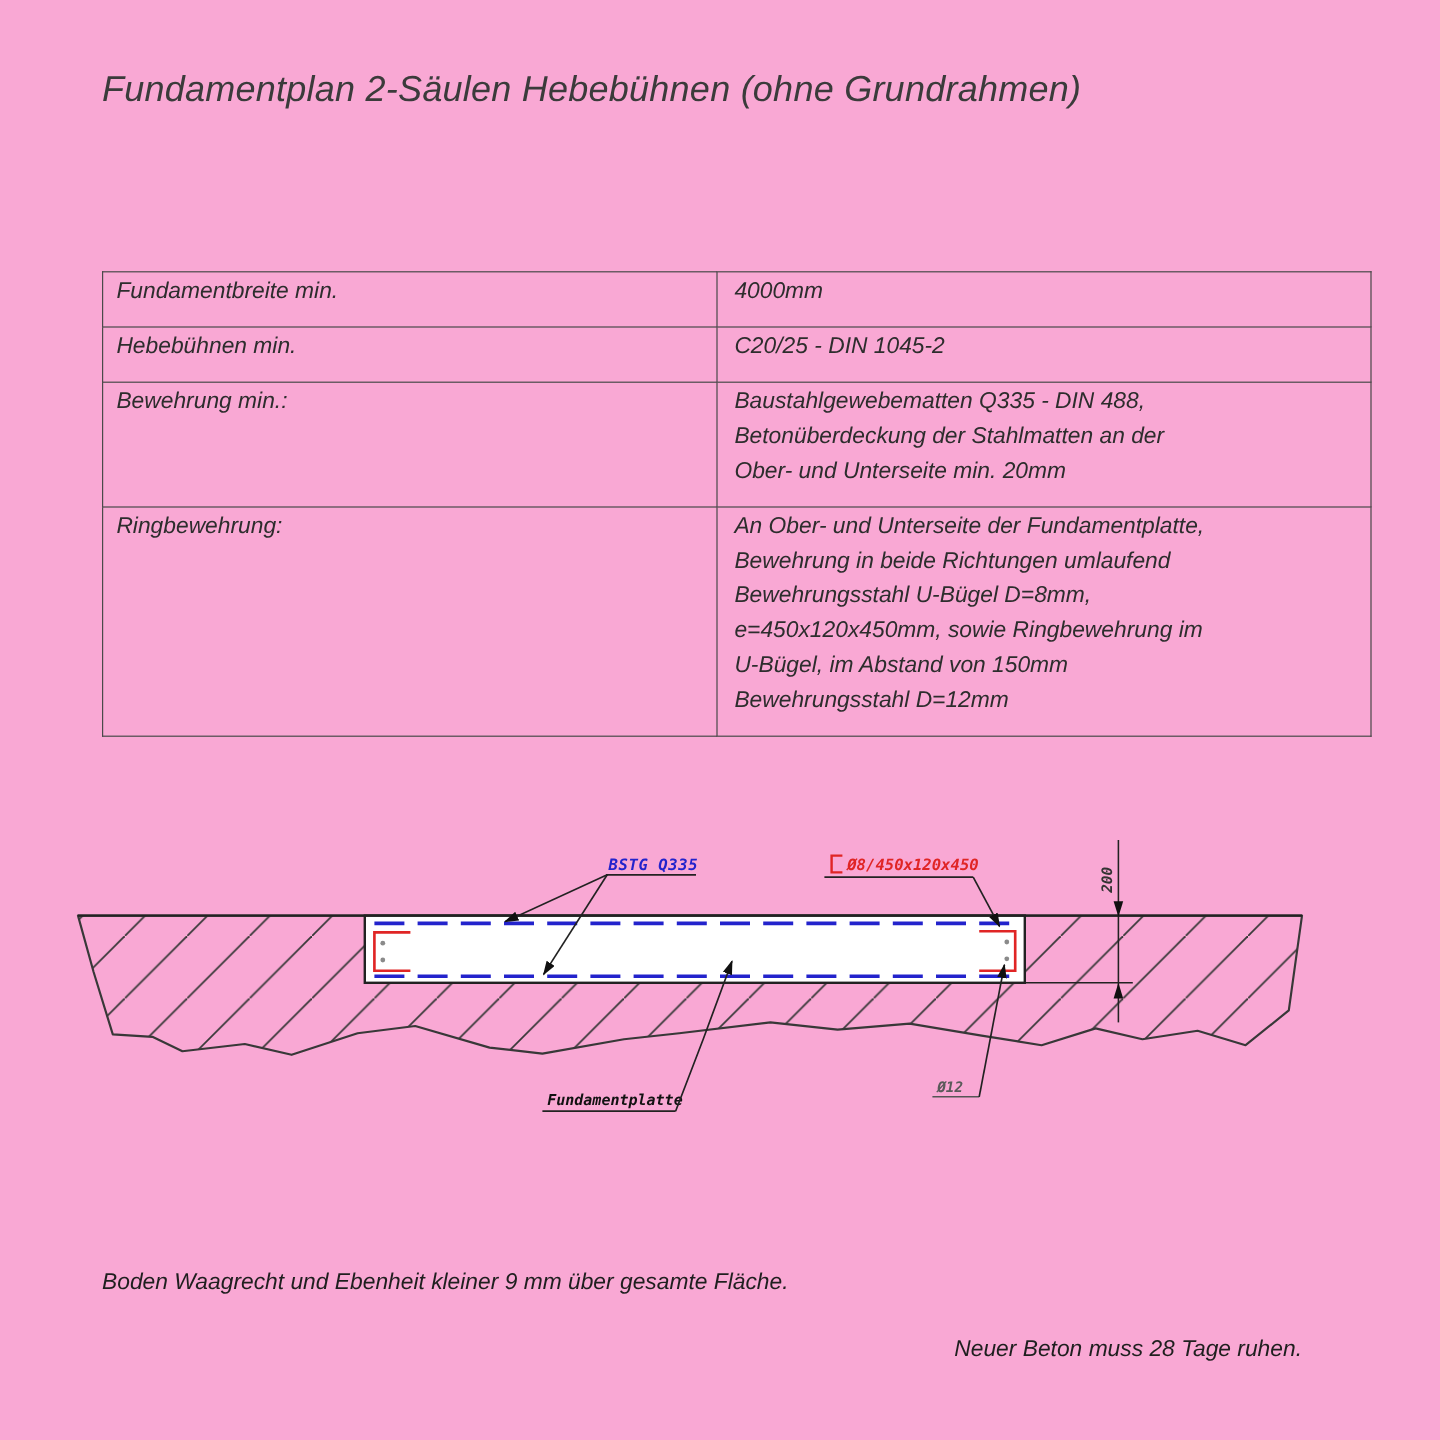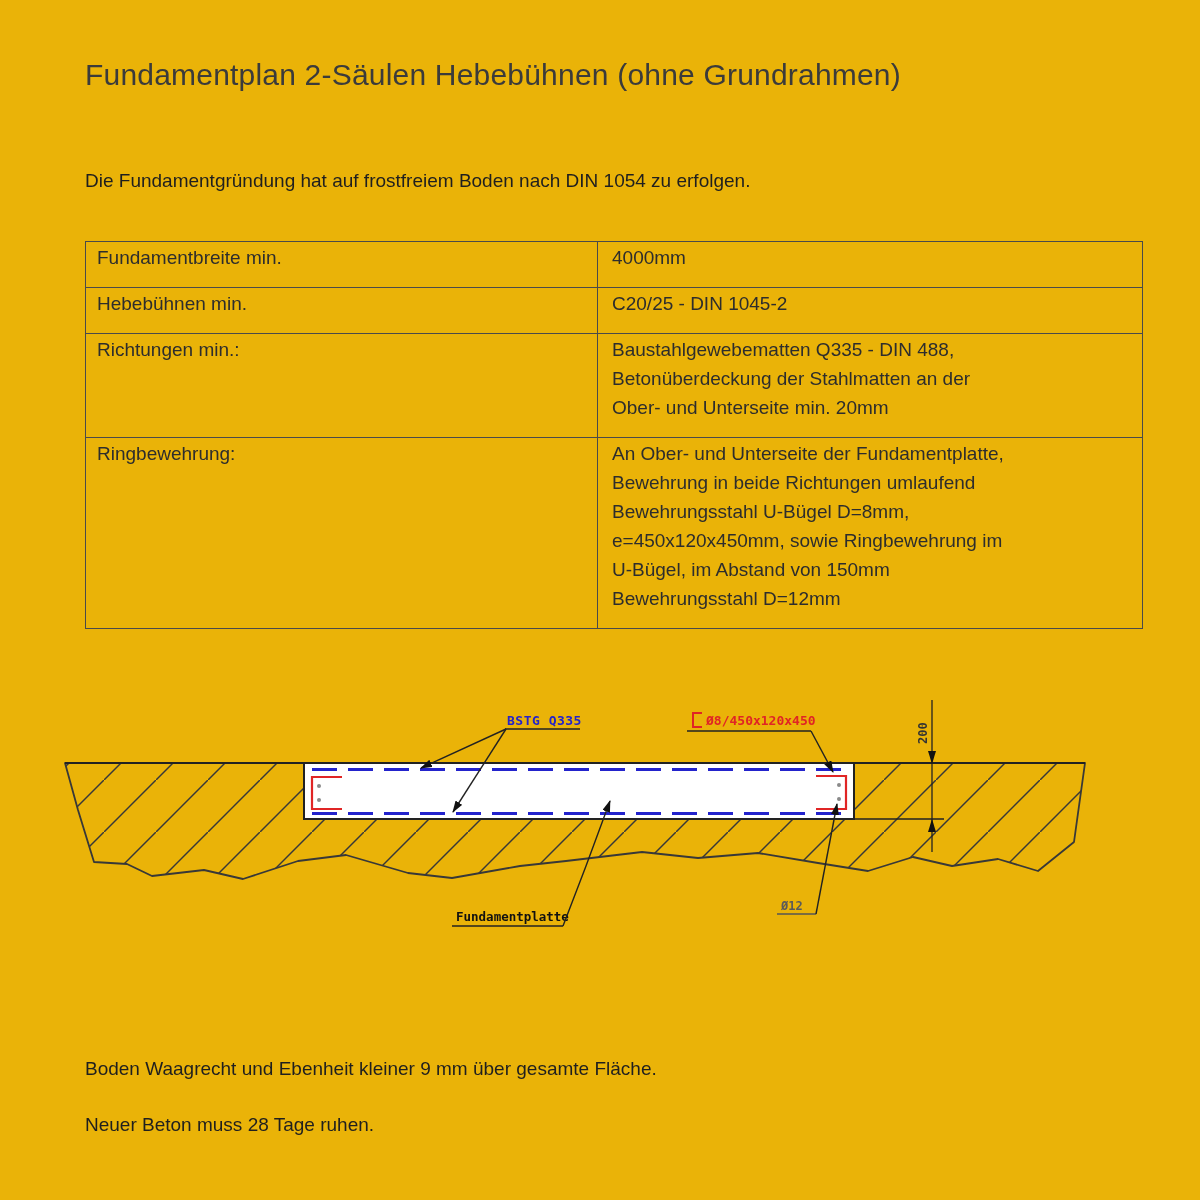--- a/index.html
+++ b/index.html
@@ -1,34 +1,35 @@
 <!DOCTYPE html>
 <html><head>
 <meta charset="utf-8">
 <style>
   html,body{margin:0;padding:0;background:#ffffff;}
   #page{
     position:relative;
     width:1200px;height:1200px;
-    background:#eab308;
+    background:#f9a8d4;
     font-family:"Liberation Sans", sans-serif;
     color:#2d2d2d;
     overflow:hidden;
+    font-style:italic;
   }
   .doc-title{
     position:absolute;left:85px;top:56px;width:1040px;
     font-size:30px;line-height:38px;font-weight:400;color:#3b3b3b;
     letter-spacing:0.2px;
   }
   .intro-note{
     position:absolute;left:85px;top:169px;width:1000px;
     font-size:19px;line-height:24px;color:#1f1f1f;
   }
   table.spec{
-    position:absolute;left:85px;top:241px;
+    position:absolute;left:85px;top:226px;
     width:1014px;
     border-collapse:collapse;
     table-layout:fixed;
   }
   table.spec td{
     border:1.5px solid #4a4a4a;
     font-size:19px;line-height:29px;color:#2d2d2d;
     vertical-align:top;
     white-space:pre-line;
     overflow:hidden;
@@ -36,45 +37,44 @@
   td.lbl{width:492px;padding:1px 8px 1px 11px;}
   td.val{width:522px;padding:1px 8px 15px 14px;}
   tr.r-s{height:30px;}
   tr.r-m{height:90px;}
   tr.r-l{height:177px;}
   .footer-note{
     position:absolute;left:85px;width:1000px;
     font-size:19px;line-height:24px;color:#1f1f1f;
   }
   #note1{top:1057px;}
-  #note2{top:1113px;}
+  #note2{top:1113px;text-align:right;}
   svg#drawing{position:absolute;left:0;top:680px;}
   svg text{font-family:"DejaVu Sans Mono","Liberation Mono",monospace;font-weight:bold;}
 </style>
 </head>
 <body>
 
 <div id="page">
 
   <div class="doc-title">Fundamentplan 2-Säulen Hebebühnen (ohne Grundrahmen)</div>
 
-  <div class="intro-note">Die Fundamentgründung hat auf frostfreiem Boden nach DIN 1054 zu erfolgen.</div>
 
   <table class="spec">
     <tbody>
       <tr class="r-s">
         <td class="lbl">Fundamentbreite min.</td>
         <td class="val">4000mm</td>
       </tr>
       <tr class="r-s">
         <td class="lbl">Hebebühnen min.</td>
         <td class="val">C20/25 - DIN 1045-2</td>
       </tr>
       <tr class="r-m">
-        <td class="lbl">Richtungen min.:</td>
+        <td class="lbl">Bewehrung min.:</td>
         <td class="val">Baustahlgewebematten Q335 - DIN 488,
 Betonüberdeckung der Stahlmatten an der
 Ober- und Unterseite min. 20mm</td>
       </tr>
       <tr class="r-l">
         <td class="lbl">Ringbewehrung:</td>
         <td class="val">An Ober- und Unterseite der Fundamentplatte,
 Bewehrung in beide Richtungen umlaufend
 Bewehrungsstahl U-Bügel D=8mm,
 e=450x120x450mm, sowie Ringbewehrung im

